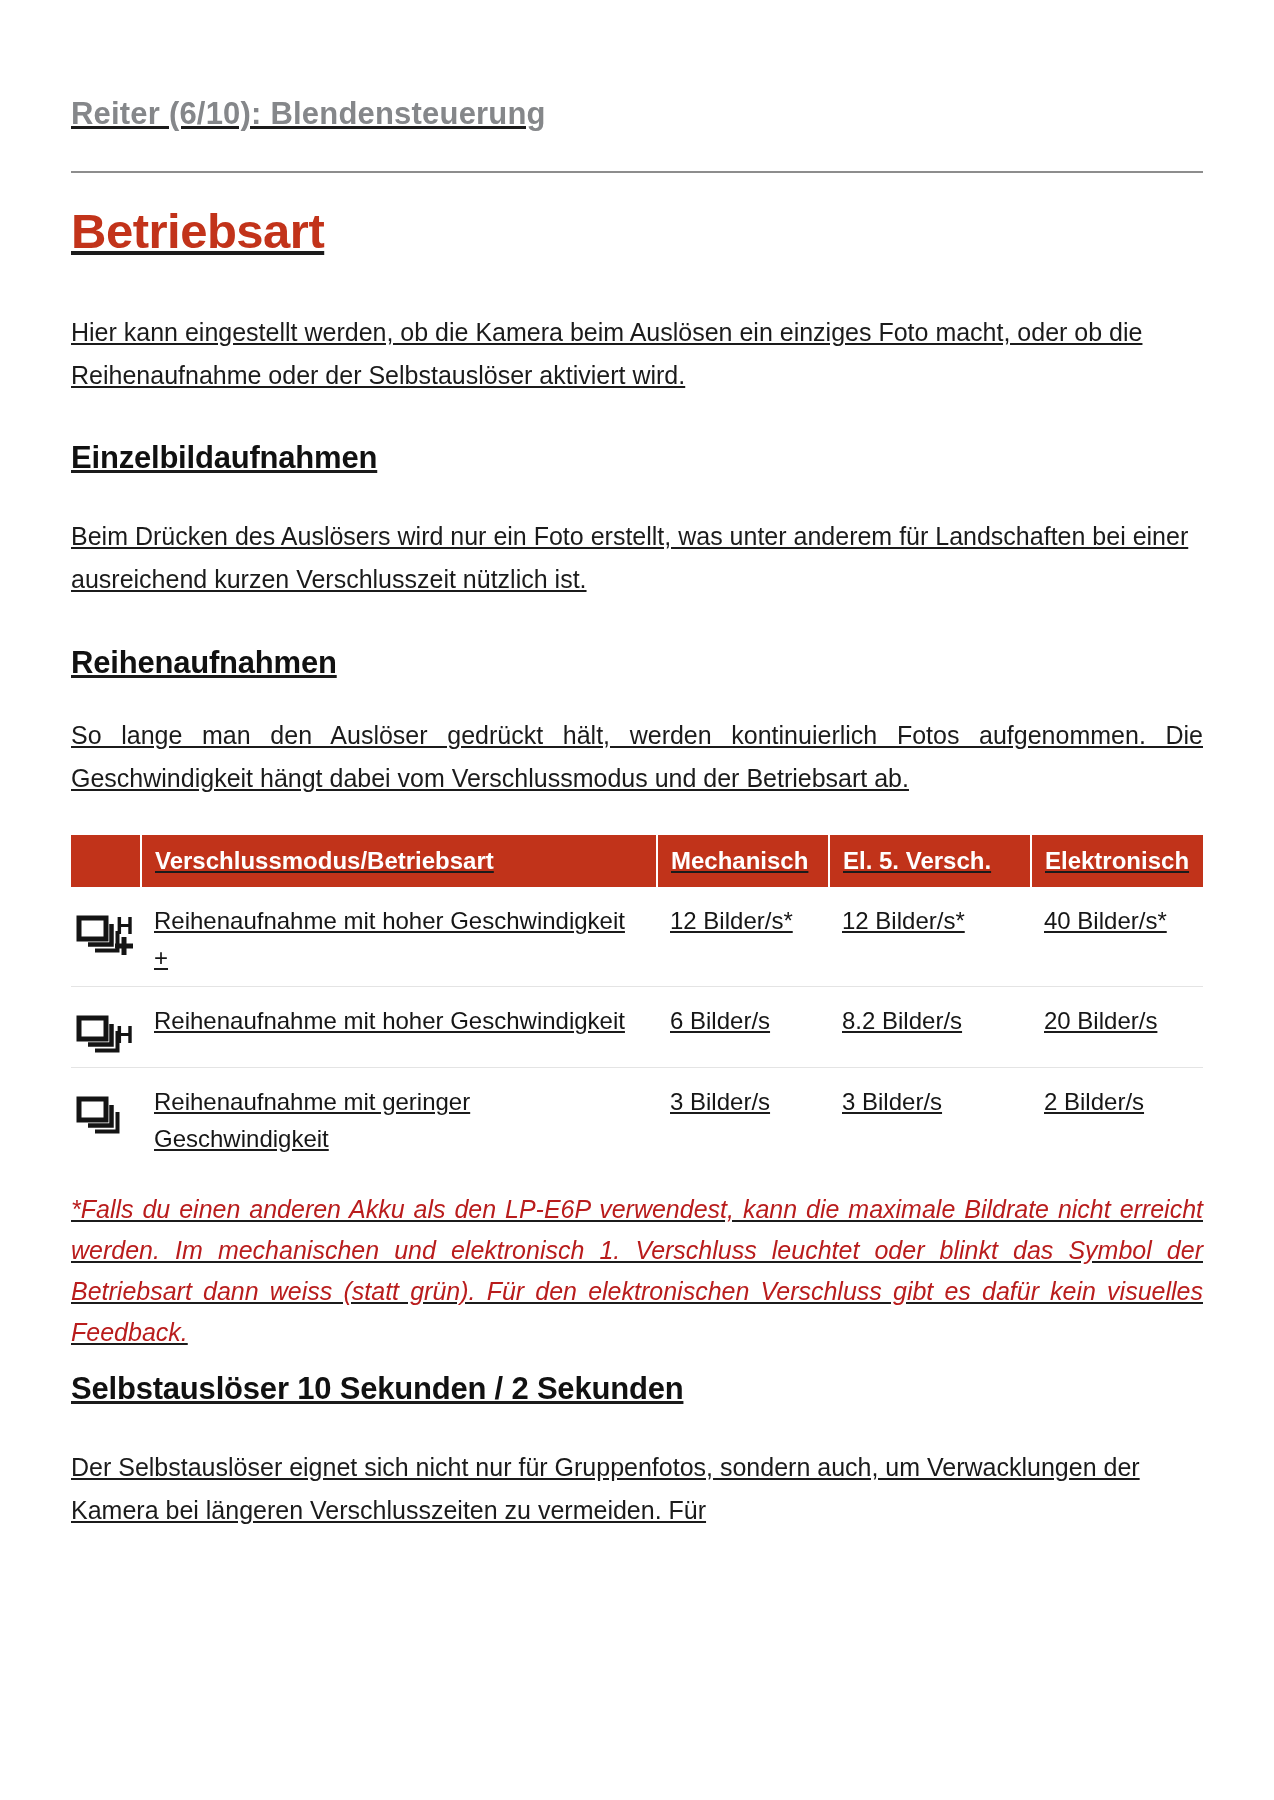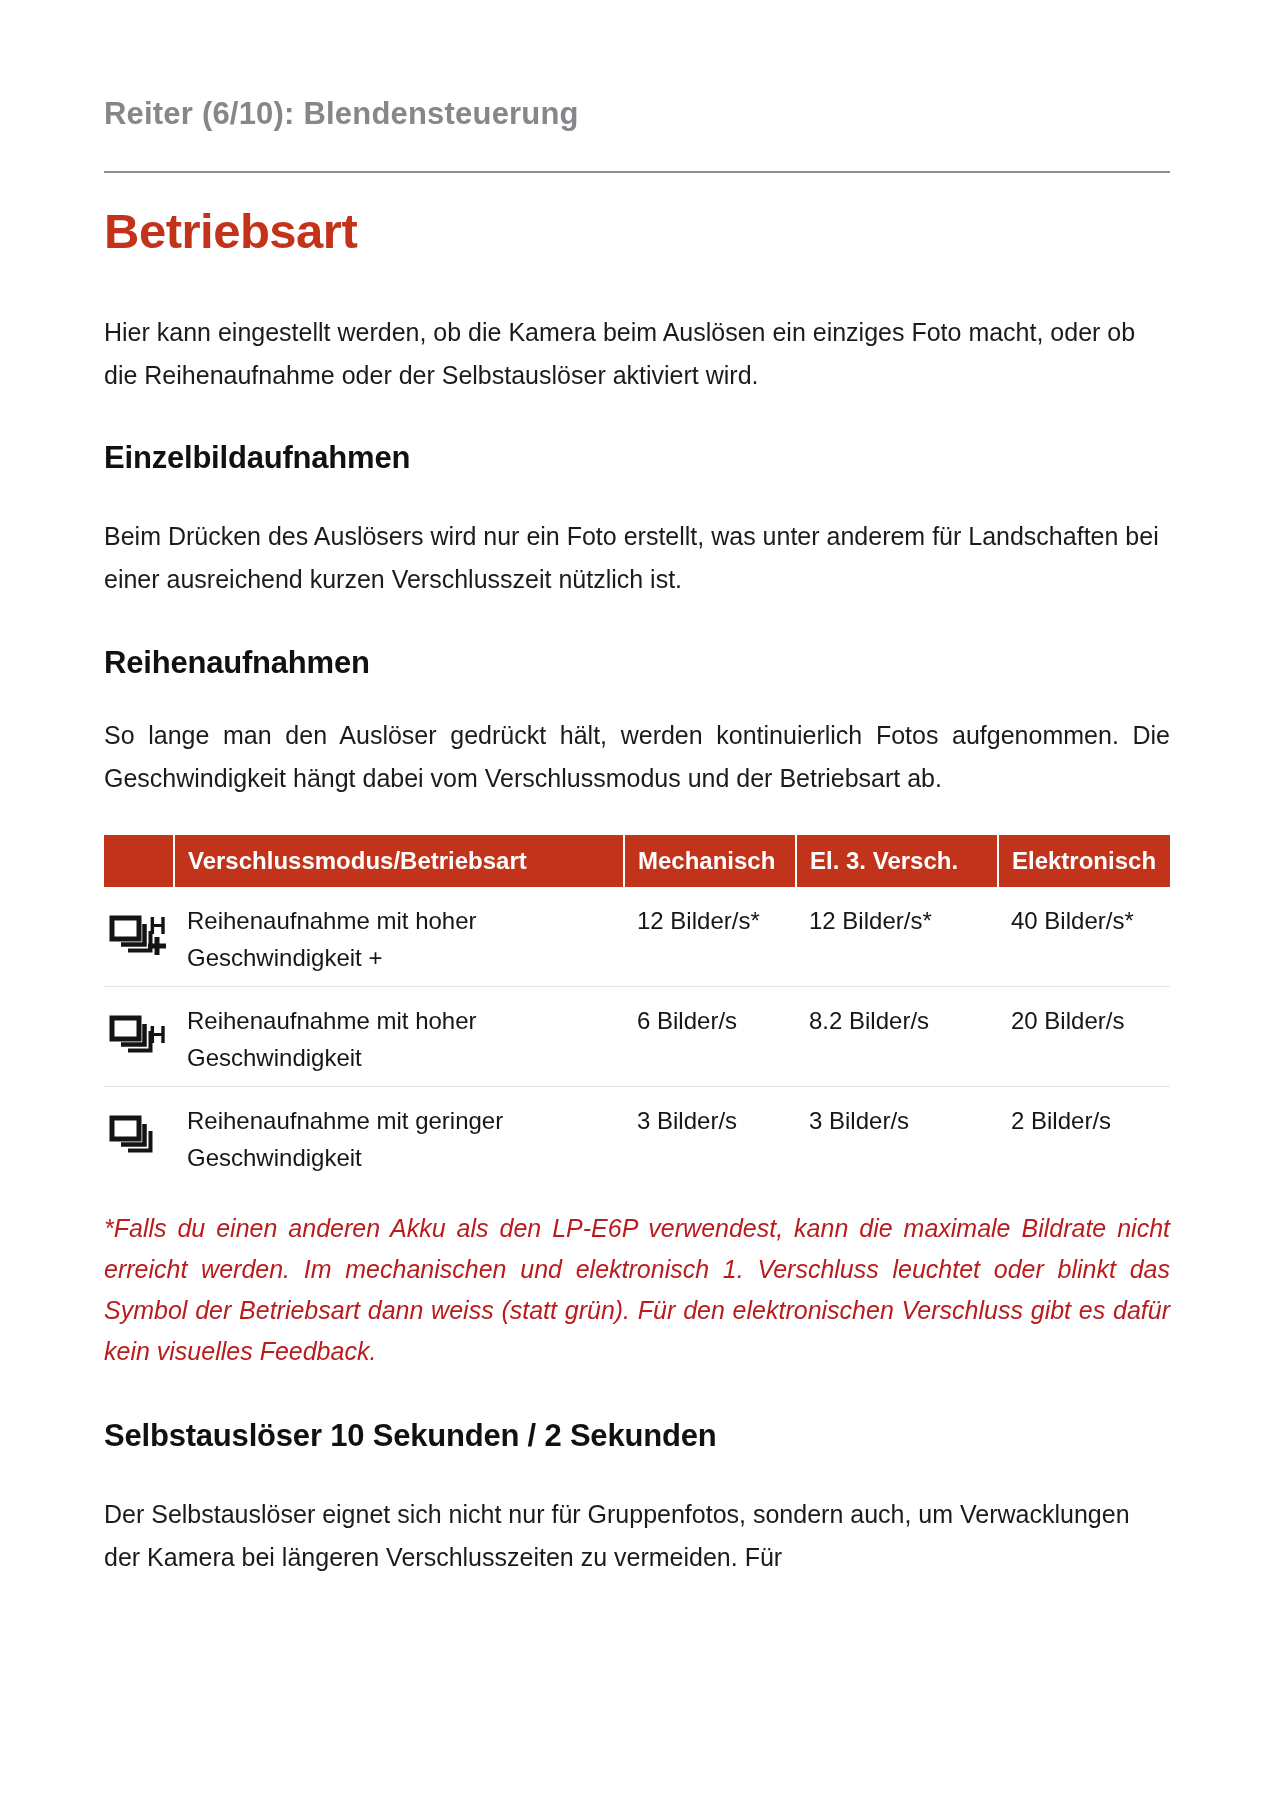--- a/index.html
+++ b/index.html
@@ -6,22 +6,23 @@
   body {
     width:1274px; height:1800px;
     background:#ffffff;
     font-family:"Liberation Sans", sans-serif;
     color:#1b1b1b;
     position:relative;
     overflow:hidden;
   }
   .page {
     position:absolute; inset:0;
-    padding:0 104px;
+    padding:0 71px;
     box-sizing:border-box;
+    text-decoration:underline;
   }
   .kicker {
     padding-top:98px;
     font-size:31px;
     font-weight:bold;
     line-height:1;
     color:#85878a;
     letter-spacing:0.2px;
   }
   .rule {
@@ -46,21 +47,21 @@
   p.justified { text-align:justify;margin-top:36px; }
   h2.section {
     margin:46px 0 0 0;
     font-size:31px;
     line-height:1;
     font-weight:bold;
     color:#111;
     letter-spacing:-0.2px;
   }
   h2.first { margin-top:45px; }
-  h2.last { margin-top:48px; }
+  h2.last { margin-top:20px; }
 
   table.speed-table {
     width:100%;
     margin-top:35px;
     border-collapse:collapse;
     table-layout:fixed;
   }
   col.c-icon { width:70px; }
   col.c-mech { width:172px; }
   col.c-el   { width:202px; }
@@ -129,21 +130,21 @@
         <col class="c-mode">
         <col class="c-mech">
         <col class="c-el">
         <col class="c-elek">
     </colgroup>
     <thead>
       <tr>
         <th></th>
         <th>Verschlussmodus/Betriebsart</th>
         <th>Mechanisch</th>
-        <th>El. 3. Versch.</th>
+        <th>El. 5. Versch.</th>
         <th>Elektronisch</th>
       </tr>
     </thead>
     <tbody>
       <tr>
         <td class="icon-cell">
           <svg class="burst-svg" width="58" height="52" viewBox="0 0 58 52" xmlns="http://www.w3.org/2000/svg">
             <rect x="4" y="11" width="27" height="21" fill="none" stroke="#141414" stroke-width="5"></rect>
             <path d="M36.5 17 V37.5 H13" fill="none" stroke="#141414" stroke-width="4.5"></path>
             <path d="M42.5 24 V43.5 H20" fill="none" stroke="#141414" stroke-width="4"></path>

